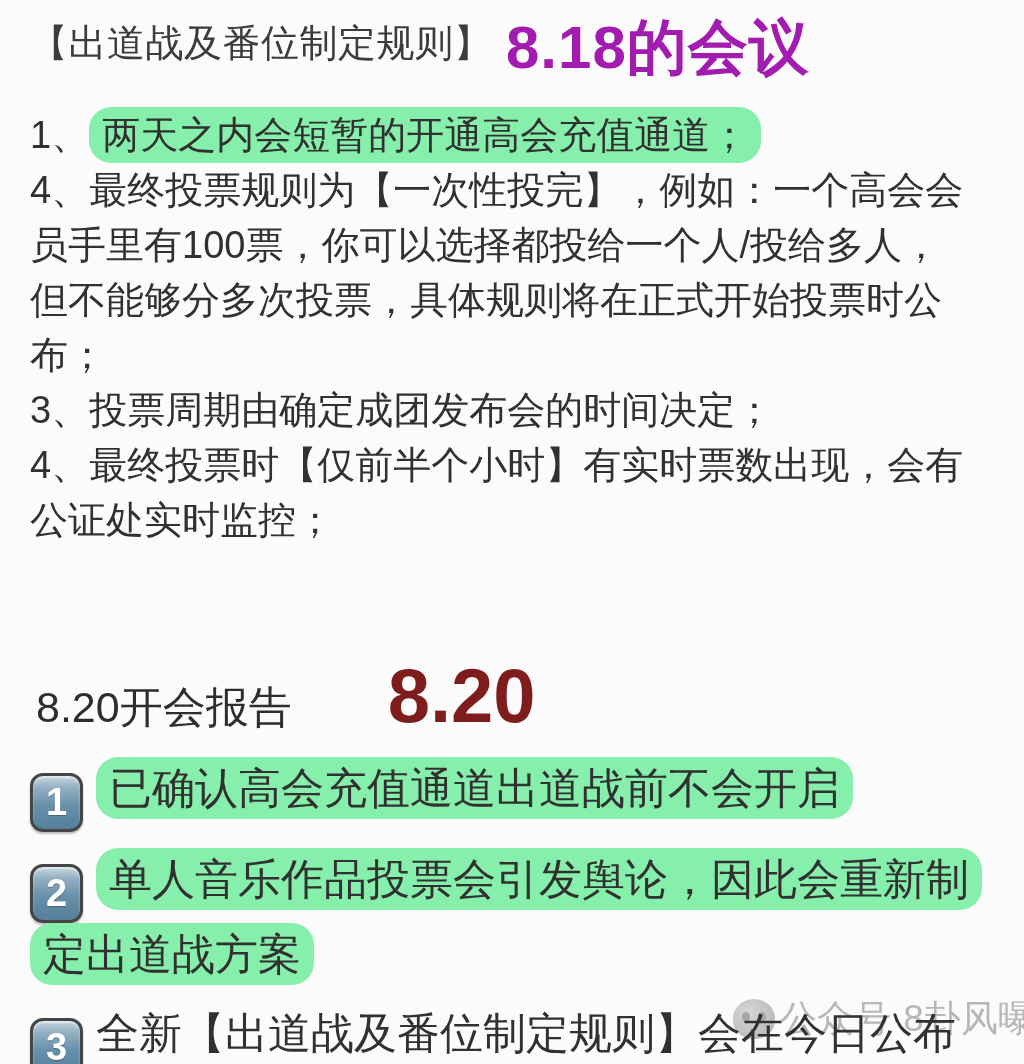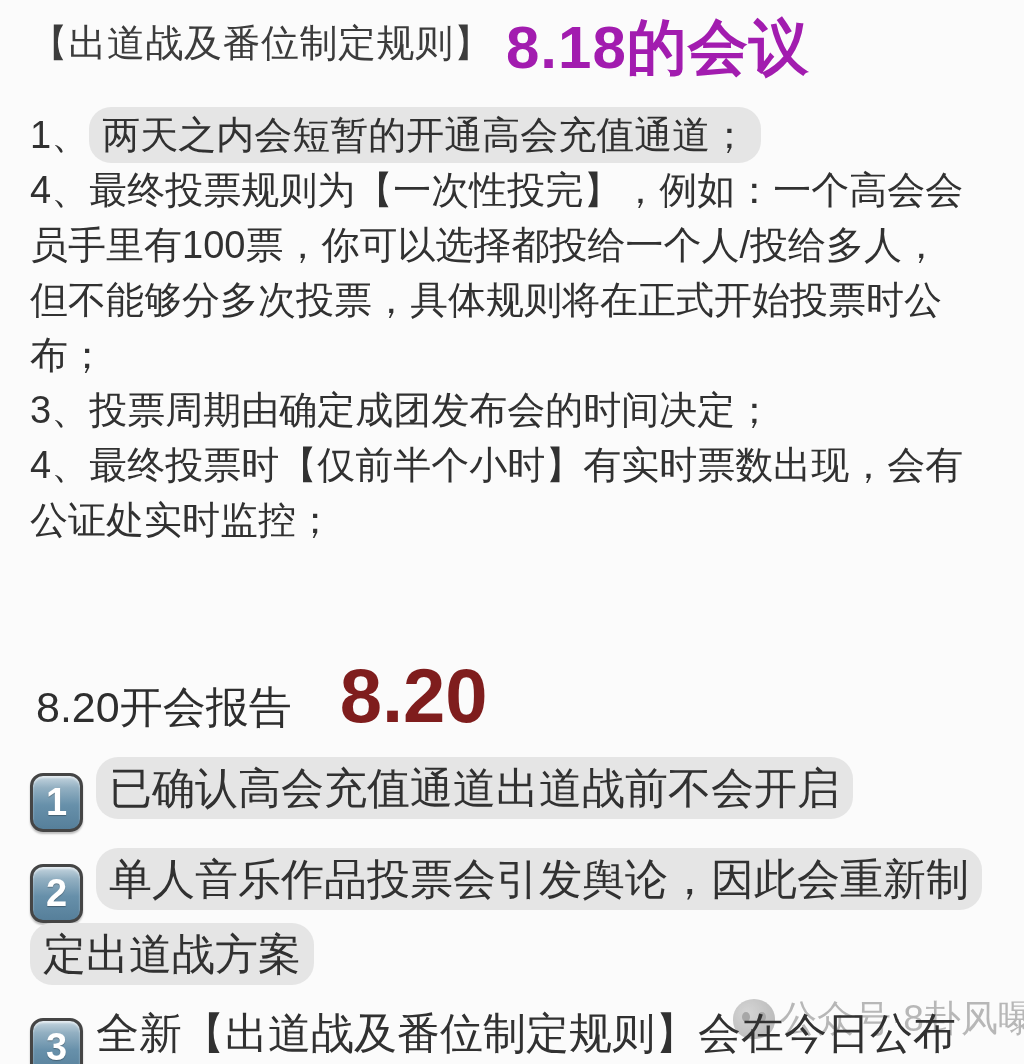--- a/index.html
+++ b/index.html
@@ -28,31 +28,31 @@
     letter-spacing:1px;white-space:nowrap;
   }
 
   
   .sec1{
     position:absolute;top:108px;left:30px;width:968px;
     font-size:38px;line-height:55px;
   }
   .sec1 p{margin:0;white-space:pre-line;word-break:break-all;}
   .hl{
-    background:#e5e5e5;
+    background:#86efac;
     border-radius:22px;
     padding:7px 13px;
     box-decoration-break:clone;
     -webkit-box-decoration-break:clone;
   }
 
   
   .sec2hdr{
     position:absolute;top:652px;left:36px;
-    display:flex;align-items:baseline;gap:48px;
+    display:flex;align-items:baseline;gap:96px;
   }
   .sec2-sub{font-size:43px;line-height:90px;color:#2e2e2e;white-space:nowrap;}
   .sec2-big{font-size:76px;font-weight:800;color:#7f1d1d;white-space:nowrap;}
 
   
   .sec2{
     position:absolute;top:741px;left:30px;width:975px;
     font-size:43px;line-height:63px;
   }
   .sec2 p{margin:16px 0 3px 0;white-space:pre-line;word-break:break-all;}

